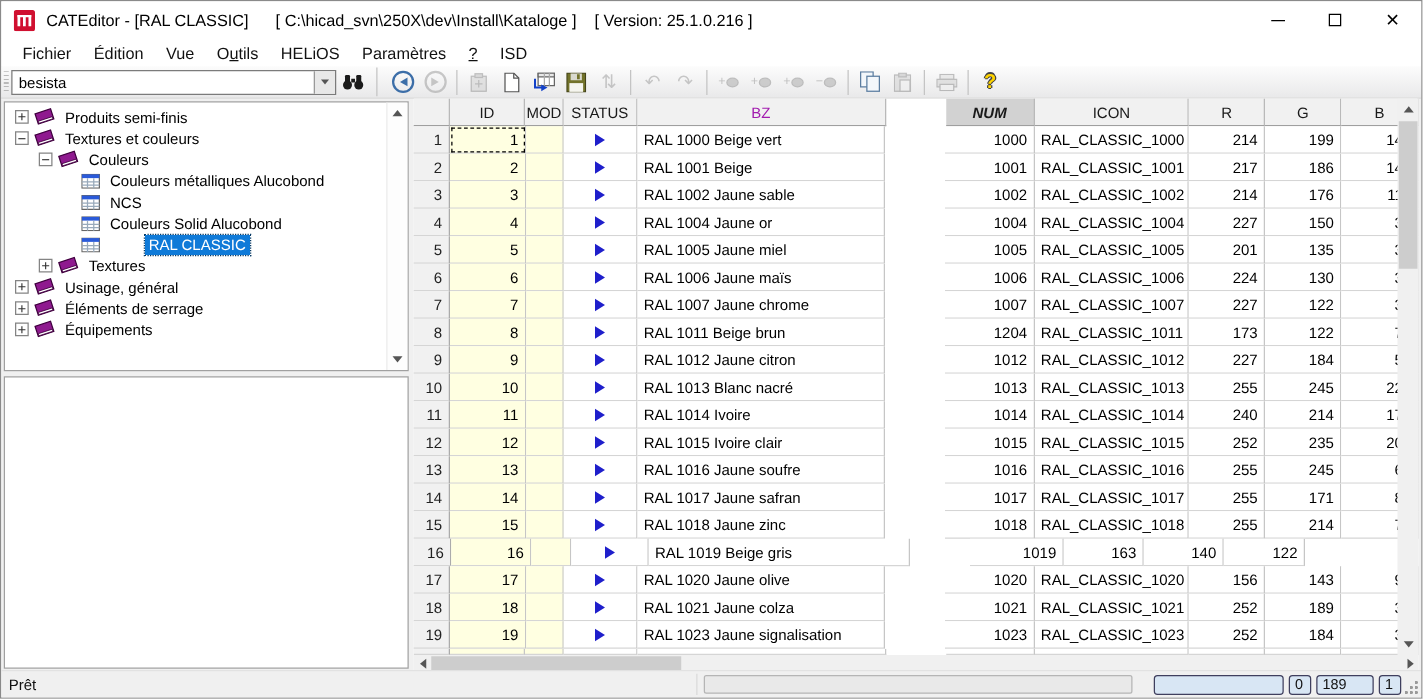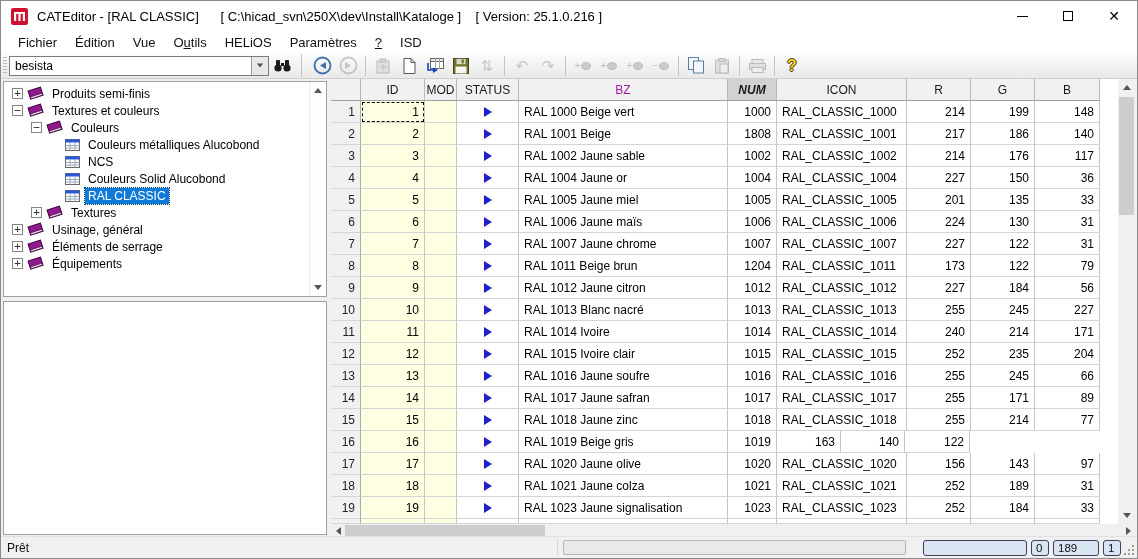--- a/index.html
+++ b/index.html
@@ -56,21 +56,21 @@
   .tree-panel { position:absolute; left:2px; top:80px; width:324px; height:216px; background:#fff;
                 border:1px solid #a0a0a0; overflow:hidden; }
   .tree-rows { position:absolute; left:0; top:3px; right:18px; }
   .tree-row { height:17px; display:flex; align-items:center; font-size:12px; color:#000; }
   .expander { width:11px; height:11px; border:1px solid #848484; background:#fff; color:#333;
               font-size:11px; line-height:9px; text-align:center; margin-right:4px; flex:0 0 auto;
               font-family:"DejaVu Sans Mono",monospace; }
   .exp-space { width:15px; flex:0 0 auto; }
   .tree-ico { margin-right:5px; flex:0 0 auto; display:flex; }
   .tree-label { padding:1px 3px; white-space:nowrap; }
-  .tree-label.selected { background:#0f7ad8; color:#fff; outline:1px dotted #063a66; }
+  .tree-label.selected { background:#0f7ad8; color:#fff; outline:1px dotted #063a66;margin-left:31px; }
   .tree-scroll { position:absolute; right:0; top:0; width:17px; height:100%; background:#fdfdfd;
                  border-left:1px solid #ececec; }
   .tree-scroll .arr-up { position:absolute; top:6px; left:4px; }
   .tree-scroll .arr-down { position:absolute; bottom:6px; left:4px; }
 
   .left-bottom-panel { position:absolute; left:2px; top:300px; width:324px; height:234px;
                        background:#fff; border:1px solid #a0a0a0; }
 
   
   .table-area { position:absolute; left:330px; top:78px; width:804px; height:459px; background:#fff; }
@@ -84,21 +84,21 @@
         display:flex; align-items:center; overflow:hidden; white-space:nowrap; background:#fff; }
   .td.num-al { justify-content:flex-end; padding-right:5px; }
   .td.txt-al { justify-content:flex-start; padding-left:5px; }
   .td.ctr-al { justify-content:center; }
   .td.rownum { background:#f1f1f1; border-right:1px solid #ababab; color:#222; }
   .td.yellow { background:#ffffe1; }
   .td.focus-cell { outline:1px dashed #000; outline-offset:-2px; }
   .tri { width:0; height:0; border-left:8px solid #1f1fcb; border-top:5px solid transparent;
          border-bottom:5px solid transparent; }
   .c0 { width:30px; } .c1 { width:64px; } .c2 { width:32px; } .c3 { width:62px; }
-  .c4 { width:209px; } .c5 { width:49px; } .c6 { width:130px; } .c7 { width:64px; }
+  .c4 { width:209px; } .c5 { width:75px;margin-left:48px; } .c6 { width:130px; } .c7 { width:64px; }
   .c8 { width:64px; } .c9 { width:65px; }
   .partial { height:5px; overflow:hidden; }
 
   
   .arr-up { width:0; height:0; border-left:4px solid transparent; border-right:4px solid transparent;
             border-bottom:5px solid #555; }
   .arr-down { width:0; height:0; border-left:4px solid transparent; border-right:4px solid transparent;
               border-top:5px solid #555; }
   .arr-left { width:0; height:0; border-top:4px solid transparent; border-bottom:4px solid transparent;
               border-right:5px solid #555; }
@@ -529,21 +529,21 @@
           <div class="td c9 num-al">148</div>
         </div>
         <div class="tr">
           <div class="td c0 rownum num-al">2</div>
           <div class="td c1 yellow num-al">2</div>
           <div class="td c2 yellow"></div>
           <div class="td c3 ctr-al">
             <span class="tri"></span>
           </div>
           <div class="td c4 txt-al">RAL 1001 Beige</div>
-          <div class="td c5 num-al">1808</div>
+          <div class="td c5 num-al">1001</div>
           <div class="td c6 txt-al">RAL_CLASSIC_1001</div>
           <div class="td c7 num-al">217</div>
           <div class="td c8 num-al">186</div>
           <div class="td c9 num-al">140</div>
         </div>
         <div class="tr">
           <div class="td c0 rownum num-al">3</div>
           <div class="td c1 yellow num-al">3</div>
           <div class="td c2 yellow"></div>
           <div class="td c3 ctr-al">

